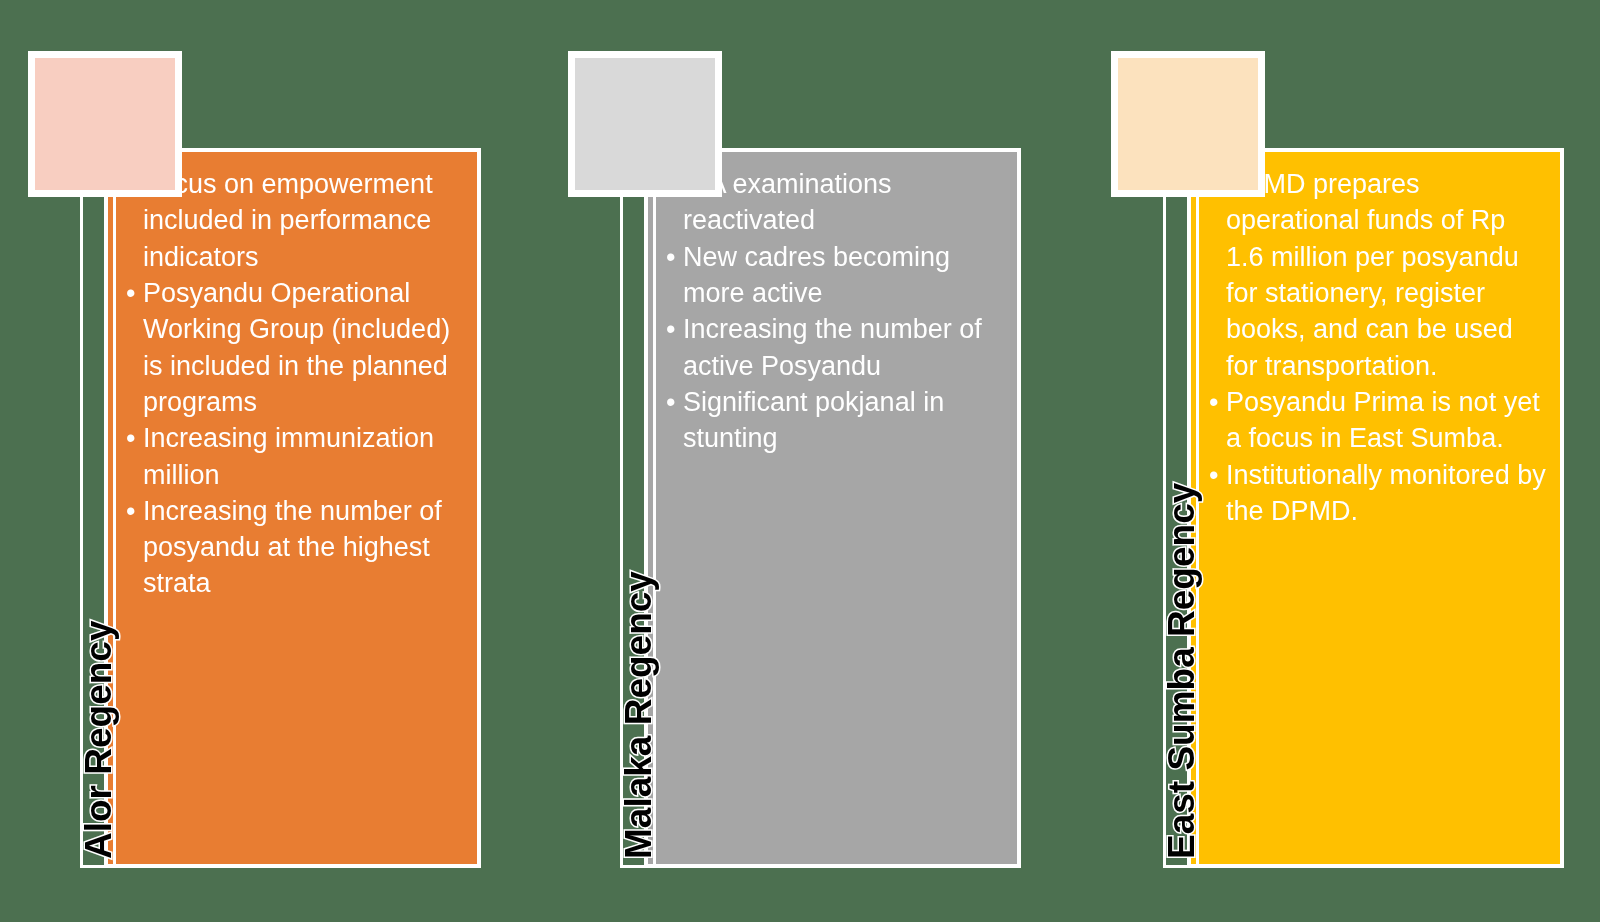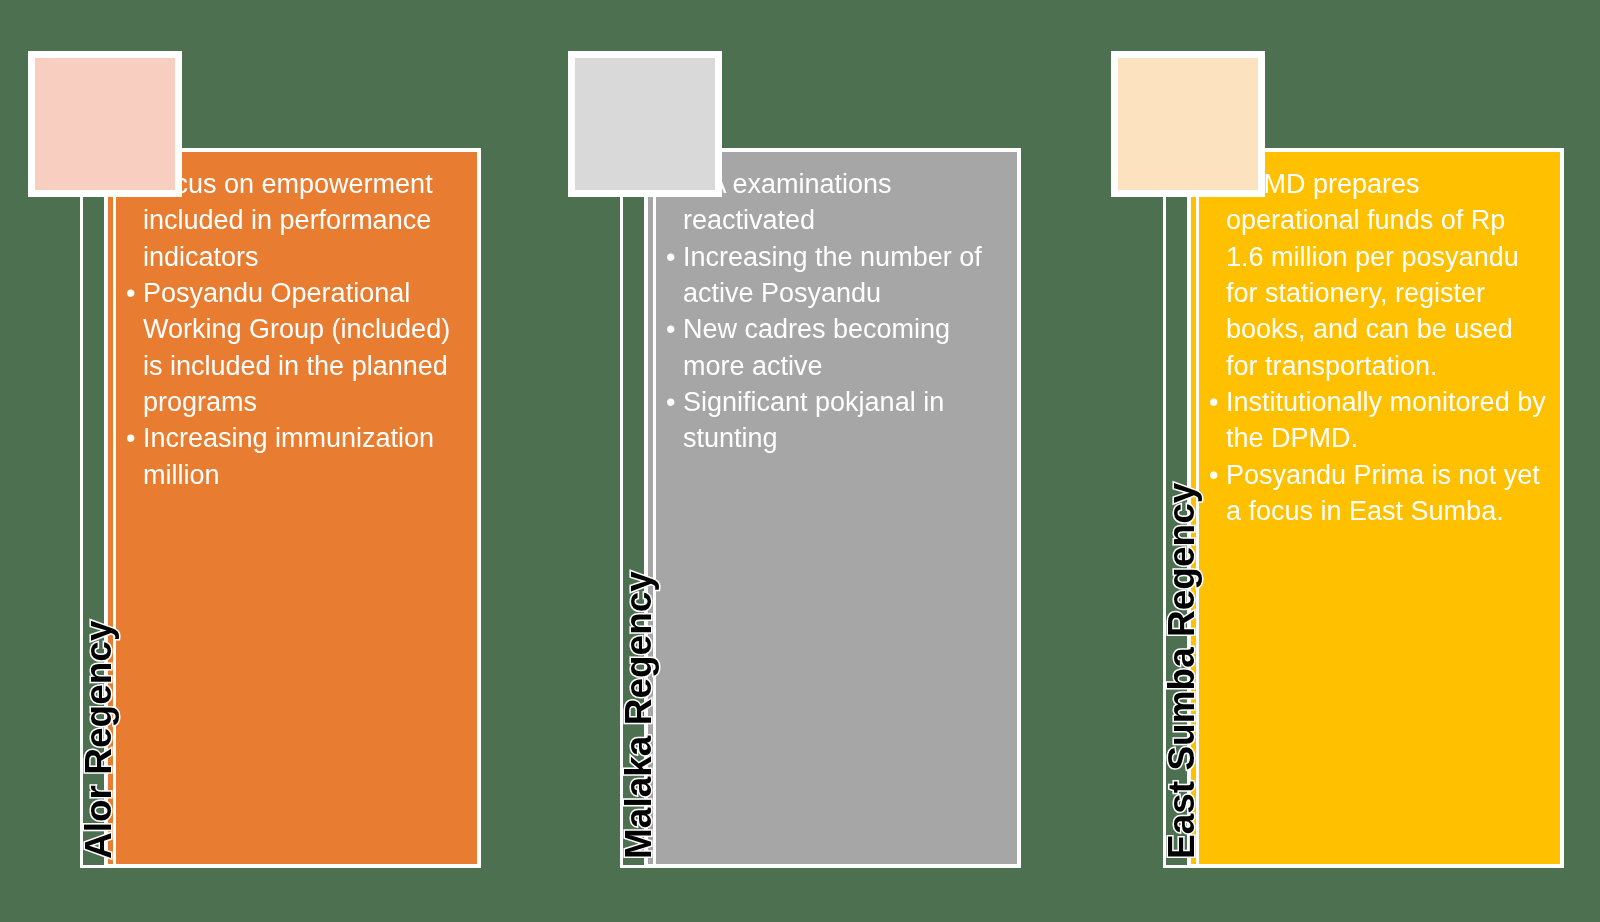--- a/index.html
+++ b/index.html
@@ -101,51 +101,52 @@
 </head>
 <body style="background: rgb(76, 112, 80);">
 
 <div id="board">
     <div class="group">
       <div class="panel" style="left: 104px; top: 148px; width: 377px; height: 720px; background: rgb(232, 125, 50);">
         <ul class="panel-list">
           <li>Focus on empowerment included in performance indicators</li>
           <li>Posyandu Operational Working Group (included) is included in the planned programs</li>
           <li>Increasing immunization million</li>
+          <li>Increasing the number of posyandu at the highest strata</li>
         </ul>
       </div>
       <div class="spine" style="left: 80px; top: 55px; width: 36px; height: 813px;">
         <div class="spine-label">
           <span class="spine-label-inner">Alor Regency</span>
         </div>
       </div>
       <div class="accent-square" style="left: 30px; top: 53px; width: 150px; height: 142px; background: rgb(248, 206, 193);"></div>
     </div>
     <div class="group">
       <div class="panel" style="left: 644px; top: 148px; width: 377px; height: 720px; background: rgb(166, 166, 166);">
         <ul class="panel-list">
           <li>KIA examinations reactivated</li>
+          <li>New cadres becoming more active</li>
           <li>Increasing the number of active Posyandu</li>
-          <li>New cadres becoming more active</li>
           <li>Significant pokjanal in stunting</li>
         </ul>
       </div>
       <div class="spine" style="left: 620px; top: 55px; width: 36px; height: 813px;">
         <div class="spine-label">
           <span class="spine-label-inner">Malaka Regency</span>
         </div>
       </div>
       <div class="accent-square" style="left: 570px; top: 53px; width: 150px; height: 142px; background: rgb(217, 217, 217);"></div>
     </div>
     <div class="group">
       <div class="panel" style="left: 1187px; top: 148px; width: 377px; height: 720px; background: rgb(255, 192, 0);">
         <ul class="panel-list">
           <li>DPMD prepares operational funds of Rp 1.6 million per posyandu for stationery, register books, and can be used for transportation.</li>
+          <li>Posyandu Prima is not yet a focus in East Sumba.</li>
           <li>Institutionally monitored by the DPMD.</li>
-          <li>Posyandu Prima is not yet a focus in East Sumba.</li>
         </ul>
       </div>
       <div class="spine" style="left: 1163px; top: 55px; width: 36px; height: 813px;">
         <div class="spine-label">
           <span class="spine-label-inner">East Sumba Regency</span>
         </div>
       </div>
       <div class="accent-square" style="left: 1113px; top: 53px; width: 150px; height: 142px; background: rgb(252, 226, 190);"></div>
     </div>
   </div>

